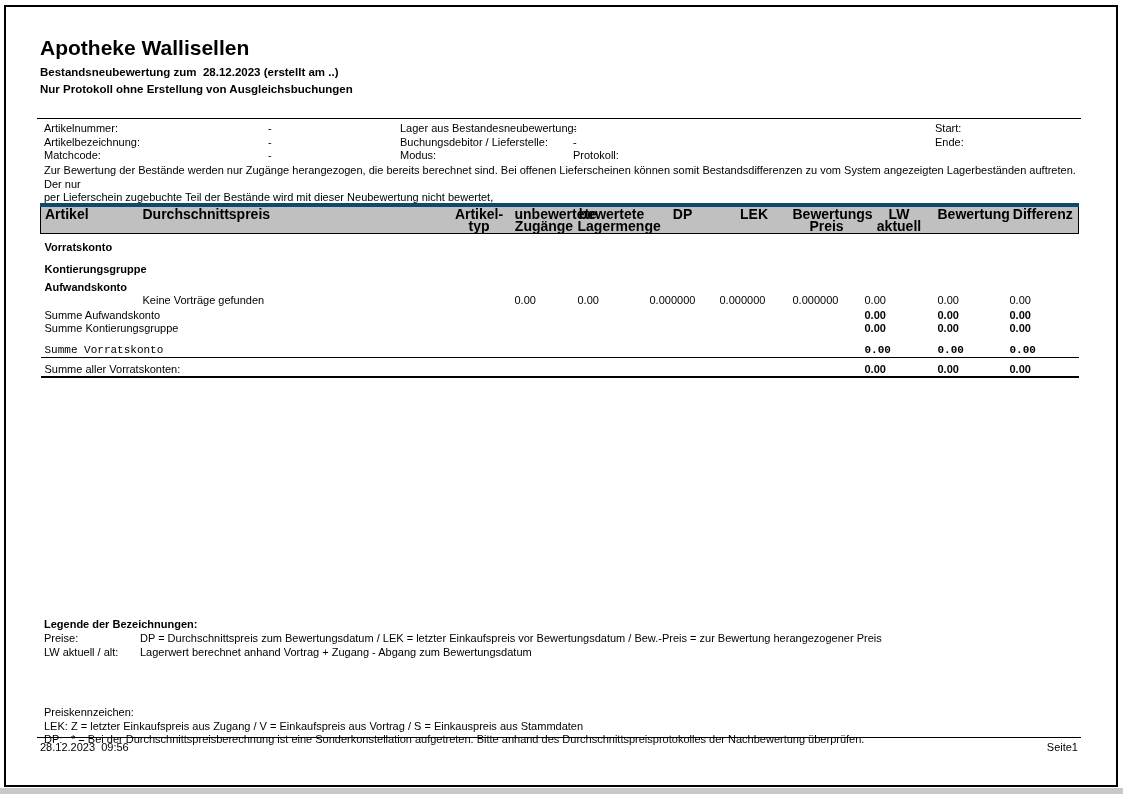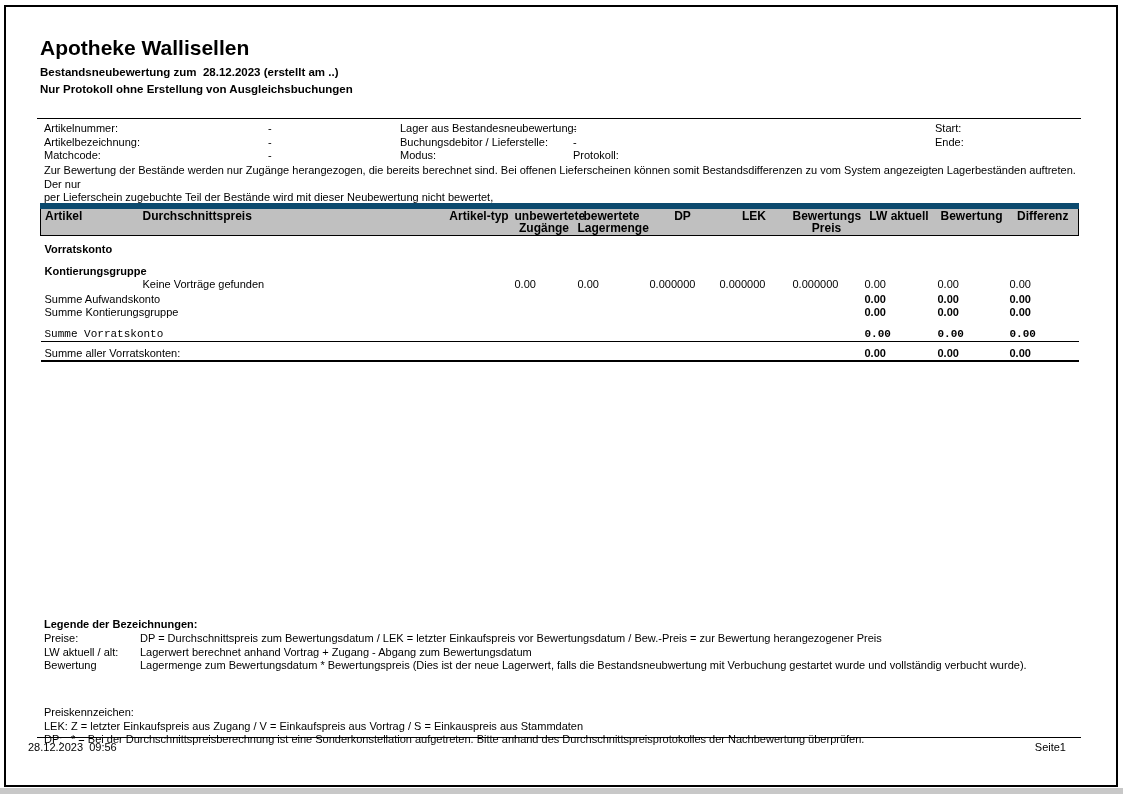--- a/index.html
+++ b/index.html
@@ -36,22 +36,22 @@
 
   .note { position:absolute; left:44px; top:164px; width:1045px; font-size:11px; line-height:13.5px; }
 
   
   .valuation-table {
     position:absolute; left:40px; top:203px; width:1038px;
     border-collapse:collapse; table-layout:fixed; font-size:11px;
   }
   .valuation-table th {
     background:#c0c0c0; font-weight:bold; vertical-align:top;
-    border-top:6px solid #0c4a6e; border-bottom:1px solid #000;
-    padding:1px 2px; white-space:pre-line; line-height:12px; font-size:12px;
+    border-top:4px solid #0c4a6e; border-bottom:1px solid #000;
+    padding:1px 2px; white-space:pre-line; line-height:12px; font-size:14px;
   }
   .valuation-table th:first-child { border-left:1px solid #000; padding-left:4px; }
   .valuation-table th:last-child { border-right:1px solid #000; }
   .valuation-table .al { text-align:left; }
   .valuation-table .ar { }
   .valuation-table td { padding:0 2px; line-height:13px; vertical-align:bottom; }
   .valuation-table td:first-child { padding-left:4px; }
   .group-row td { font-weight:bold; }
   .pt7 td { padding-top:7px; }
   .pt9 td { padding-top:9px; }
@@ -66,21 +66,21 @@
   .legend-title { font-weight:bold; }
   .legend-row { white-space:nowrap; }
   .legend-term { display:inline-block; width:96px; vertical-align:top; }
 
   .price-codes { position:absolute; left:44px; top:706px; font-size:11px; line-height:13.5px; }
   .pc-label { display:inline-block; width:27px; vertical-align:top; }
 
   
   .footer-rule { position:absolute; left:37px; width:1044px; top:737px; border-top:1px solid #000; }
   .report-footer {
-    position:absolute; left:28px; top:741px; width:1038px;
+    position:absolute; left:40px; top:741px; width:1038px;
     display:flex; justify-content:space-between; font-size:11px;
   }
 </style>
 </head>
 <body>
 
 <div class="page">
   <div class="page-frame"></div>
 
   <div class="report-header">
@@ -161,20 +161,23 @@
         <th class="ar">Differenz</th>
       </tr>
     </thead>
     <tbody>
       <tr class="group-row pt7">
         <td class="al" colspan="11">Vorratskonto</td>
       </tr>
       <tr class="group-row pt9">
         <td class="al" colspan="11">Kontierungsgruppe</td>
       </tr>
+      <tr class="group-row pt5">
+        <td class="al" colspan="11">Aufwandskonto</td>
+      </tr>
       <tr>
         <td class="al"></td>
         <td class="al">Keine Vorträge gefunden</td>
         <td class="ar"></td>
         <td class="ar">0.00</td>
         <td class="ar">0.00</td>
         <td class="ar">0.000000</td>
         <td class="ar">0.000000</td>
         <td class="ar">0.000000</td>
         <td class="ar">0.00</td>
@@ -209,23 +212,20 @@
   </table>
 
   <div class="legend">
     <div class="legend-title">Legende der Bezeichnungen:</div>
     <div class="legend-row">
       <span class="legend-term">Preise:</span><span>DP = Durchschnittspreis zum Bewertungsdatum / LEK = letzter Einkaufspreis vor Bewertungsdatum / Bew.-Preis = zur Bewertung herangezogener Preis</span>
     </div>
     <div class="legend-row">
       <span class="legend-term">LW aktuell / alt:</span><span>Lagerwert berechnet anhand Vortrag + Zugang - Abgang zum Bewertungsdatum</span>
     </div>
-    <div class="legend-row">
-      <span class="legend-term">Bewertung</span><span>Lagermenge zum Bewertungsdatum * Bewertungspreis (Dies ist der neue Lagerwert, falls die Bestandsneubwertung mit Verbuchung gestartet wurde und vollständig verbucht wurde).</span>
-    </div>
   </div>
 
   <div class="price-codes">
     <div>Preiskennzeichen:</div>
     <div class="legend-row">
       <span class="pc-label">LEK:</span><span>Z = letzter Einkaufspreis aus Zugang / V = Einkaufspreis aus Vortrag / S = Einkauspreis aus Stammdaten</span>
     </div>
     <div class="legend-row">
       <span class="pc-label">DP:</span><span>* = Bei der Durchschnittspreisberechnung ist eine Sonderkonstellation aufgetreten. Bitte anhand des Durchschnittspreisprotokolles der Nachbewertung überprüfen.</span>
     </div>

